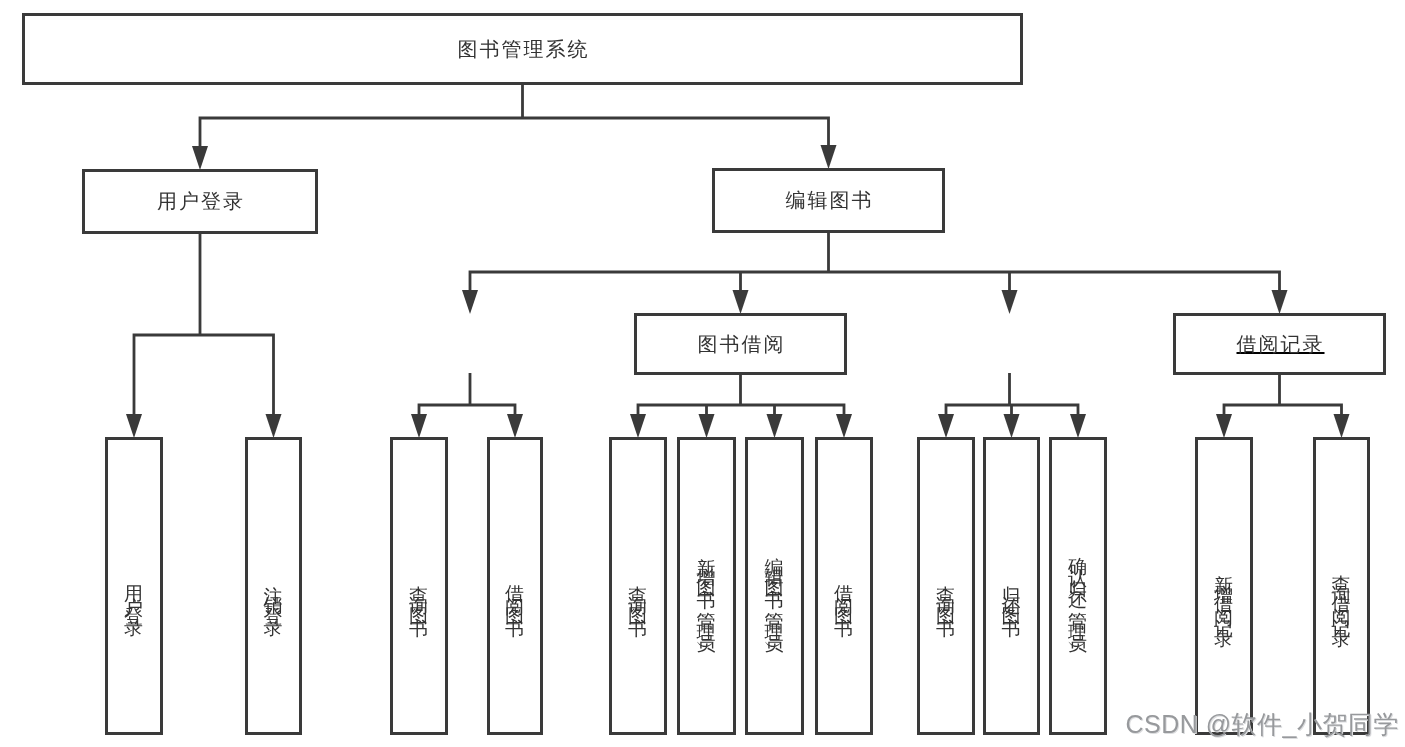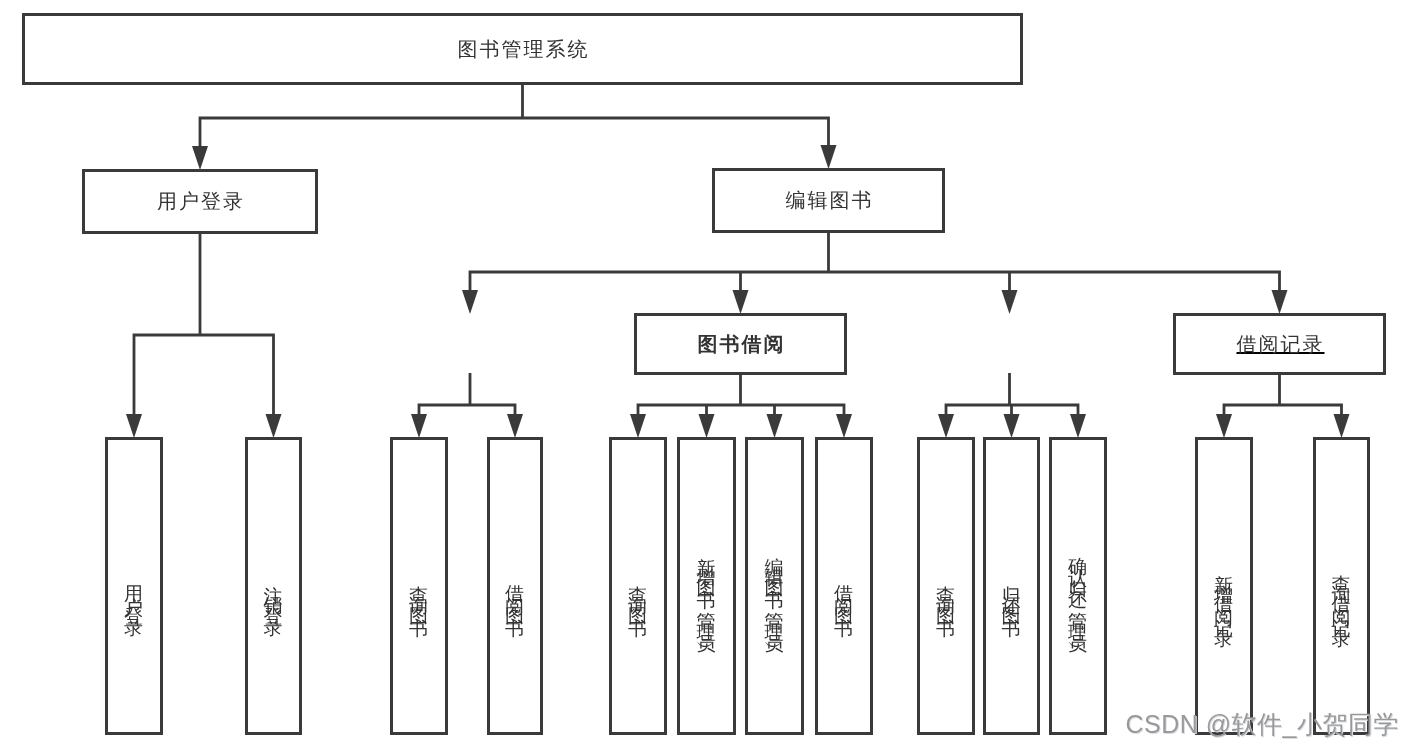--- a/index.html
+++ b/index.html
@@ -99,21 +99,21 @@
   <div class="watermark">CSDN @软件_小贺同学</div>
 <div class="node horizontal" style="left: 22px; top: 13px; width: 1001px; height: 72px;">
       <span class="node-label">图书管理系统</span>
     </div>
     <div class="node horizontal" style="left: 82px; top: 169px; width: 236px; height: 65px;">
       <span class="node-label">用户登录</span>
     </div>
     <div class="node horizontal" style="left: 712px; top: 168px; width: 233px; height: 65px;">
       <span class="node-label">编辑图书</span>
     </div>
-    <div class="node horizontal" style="left: 634px; top: 313px; width: 213px; height: 62px; font-weight: bold;">
+    <div class="node horizontal" style="left: 634px; top: 313px; width: 213px; height: 62px;">
       <span class="node-label">图书借阅</span>
     </div>
     <div class="node horizontal" style="left: 1173px; top: 313px; width: 213px; height: 62px; text-decoration: underline;">
       <span class="node-label">借阅记录</span>
     </div>
     <div class="node vertical" style="left: 105px; top: 437px; width: 58px; height: 298px;">
       <span class="node-label">用户登录</span>
     </div>
     <div class="node vertical" style="left: 245px; top: 437px; width: 57px; height: 298px;">
       <span class="node-label">注销登录</span>

